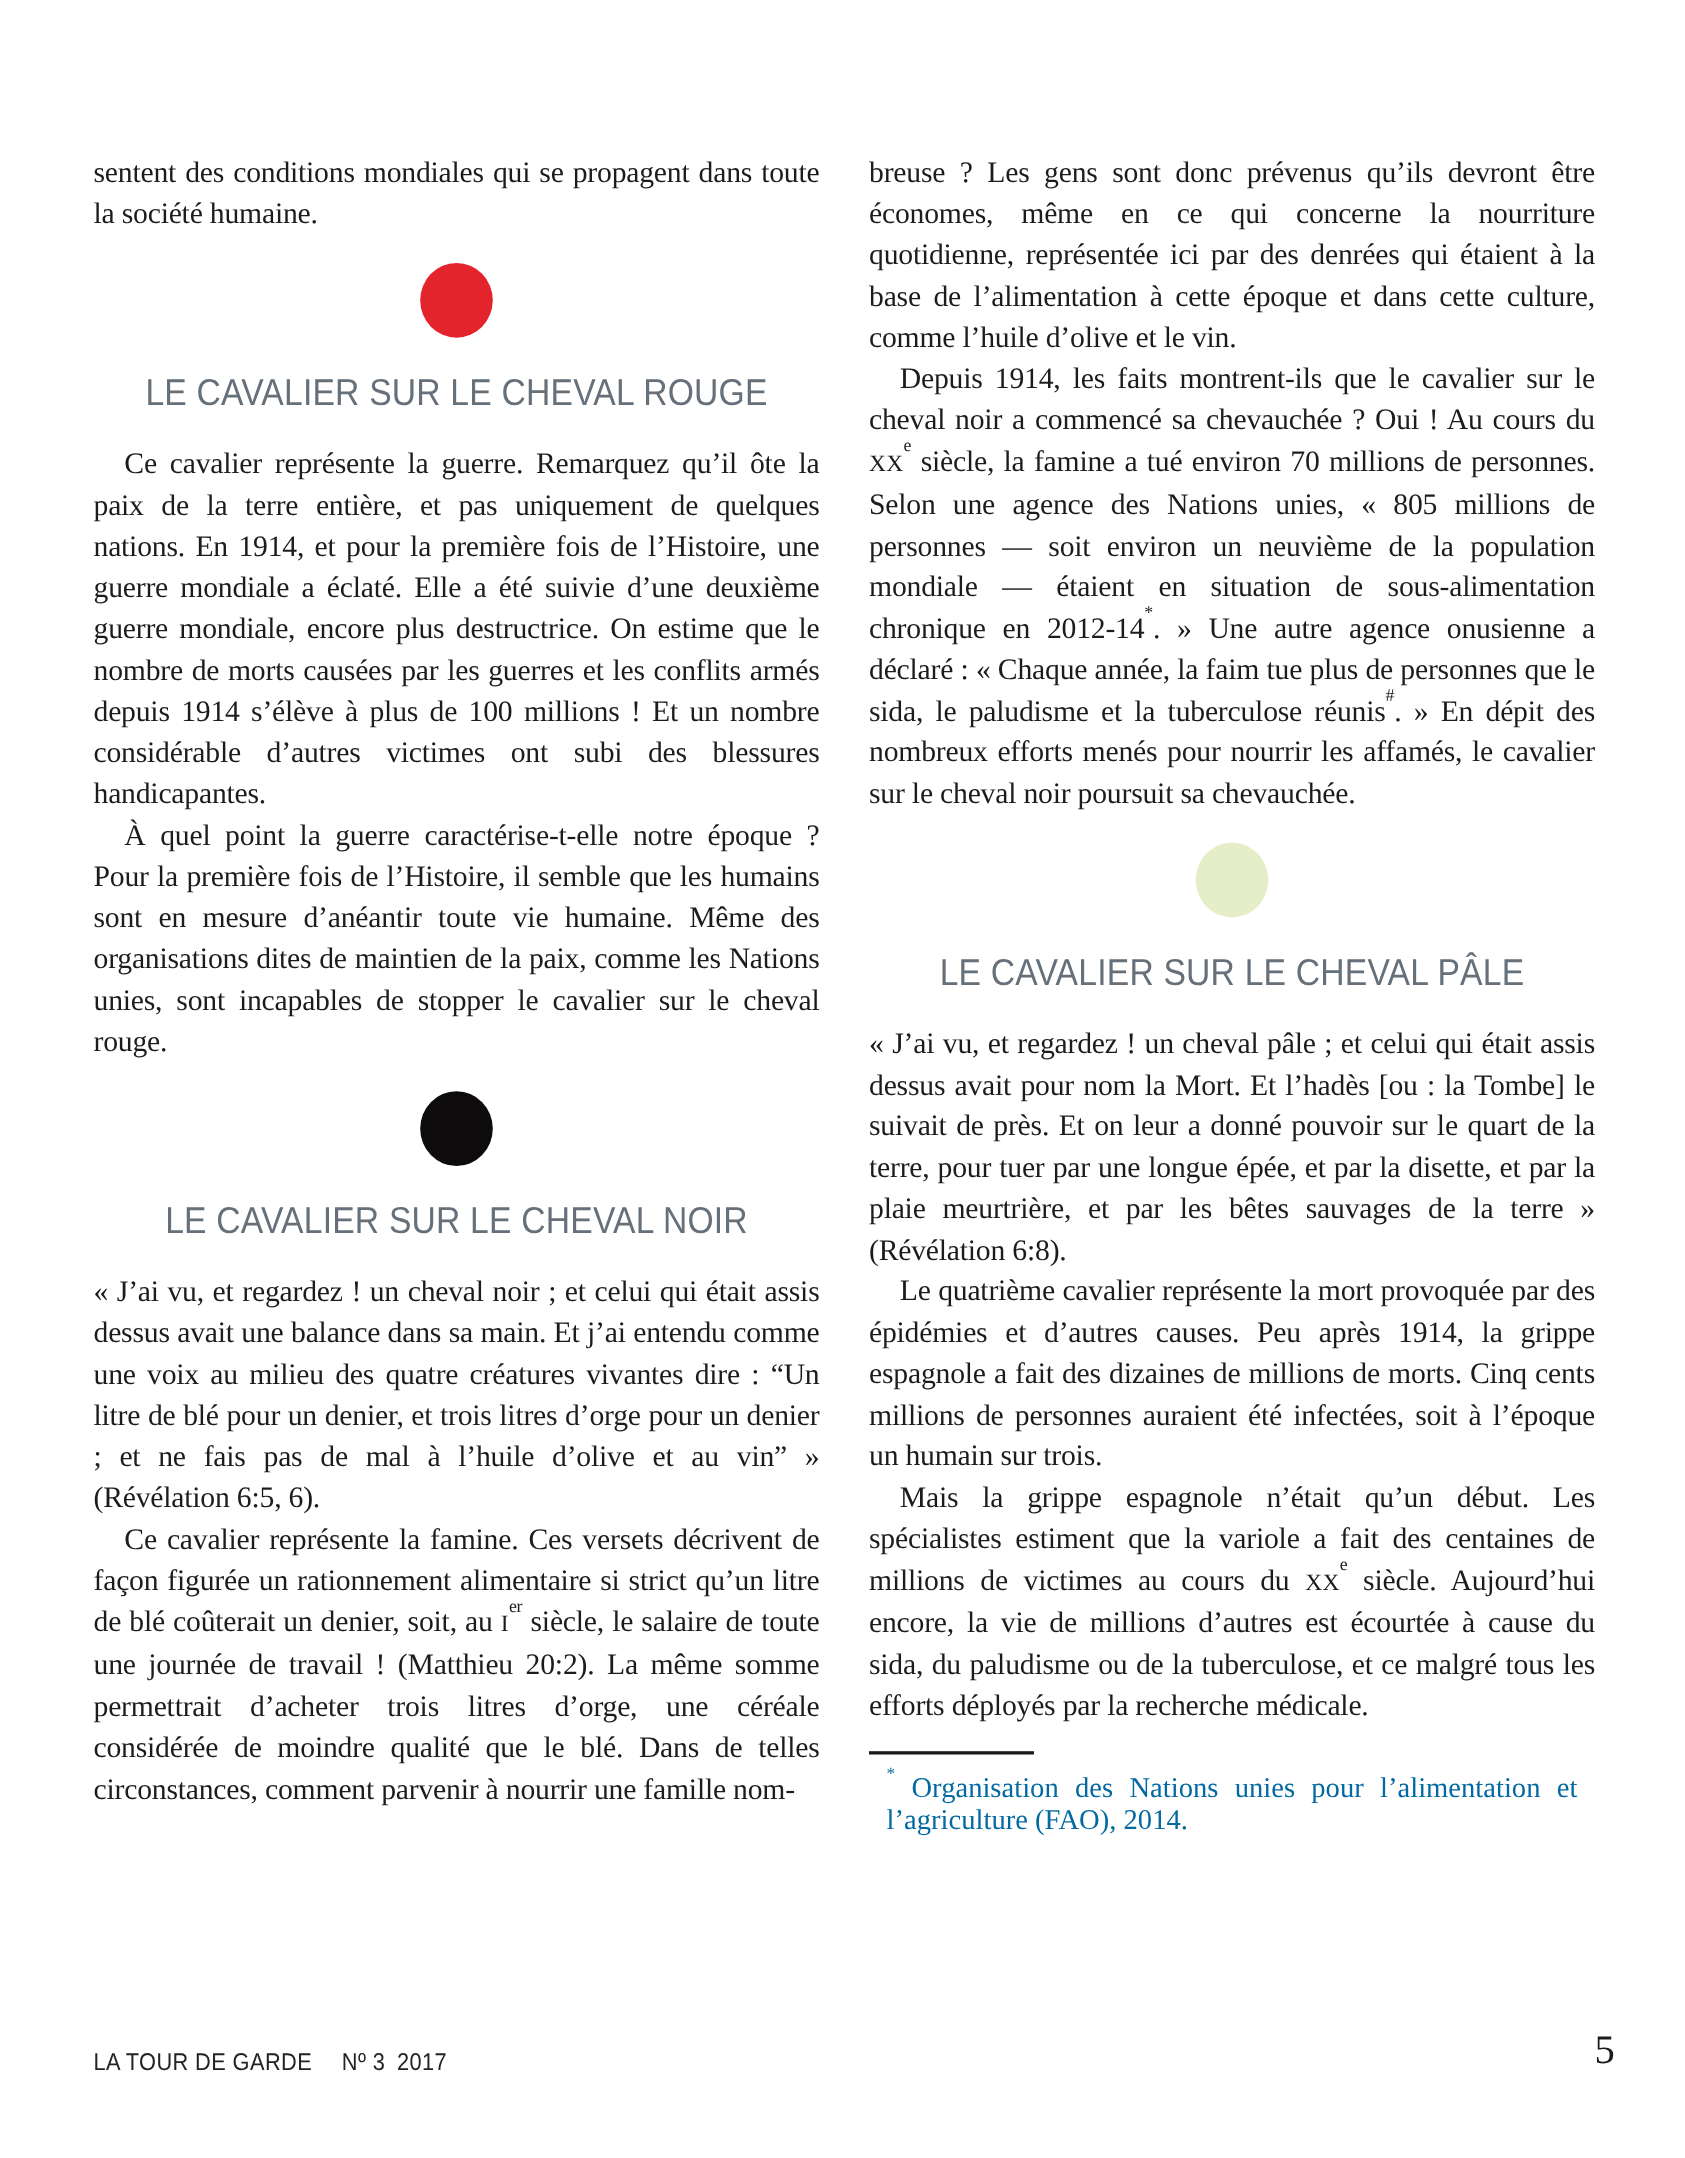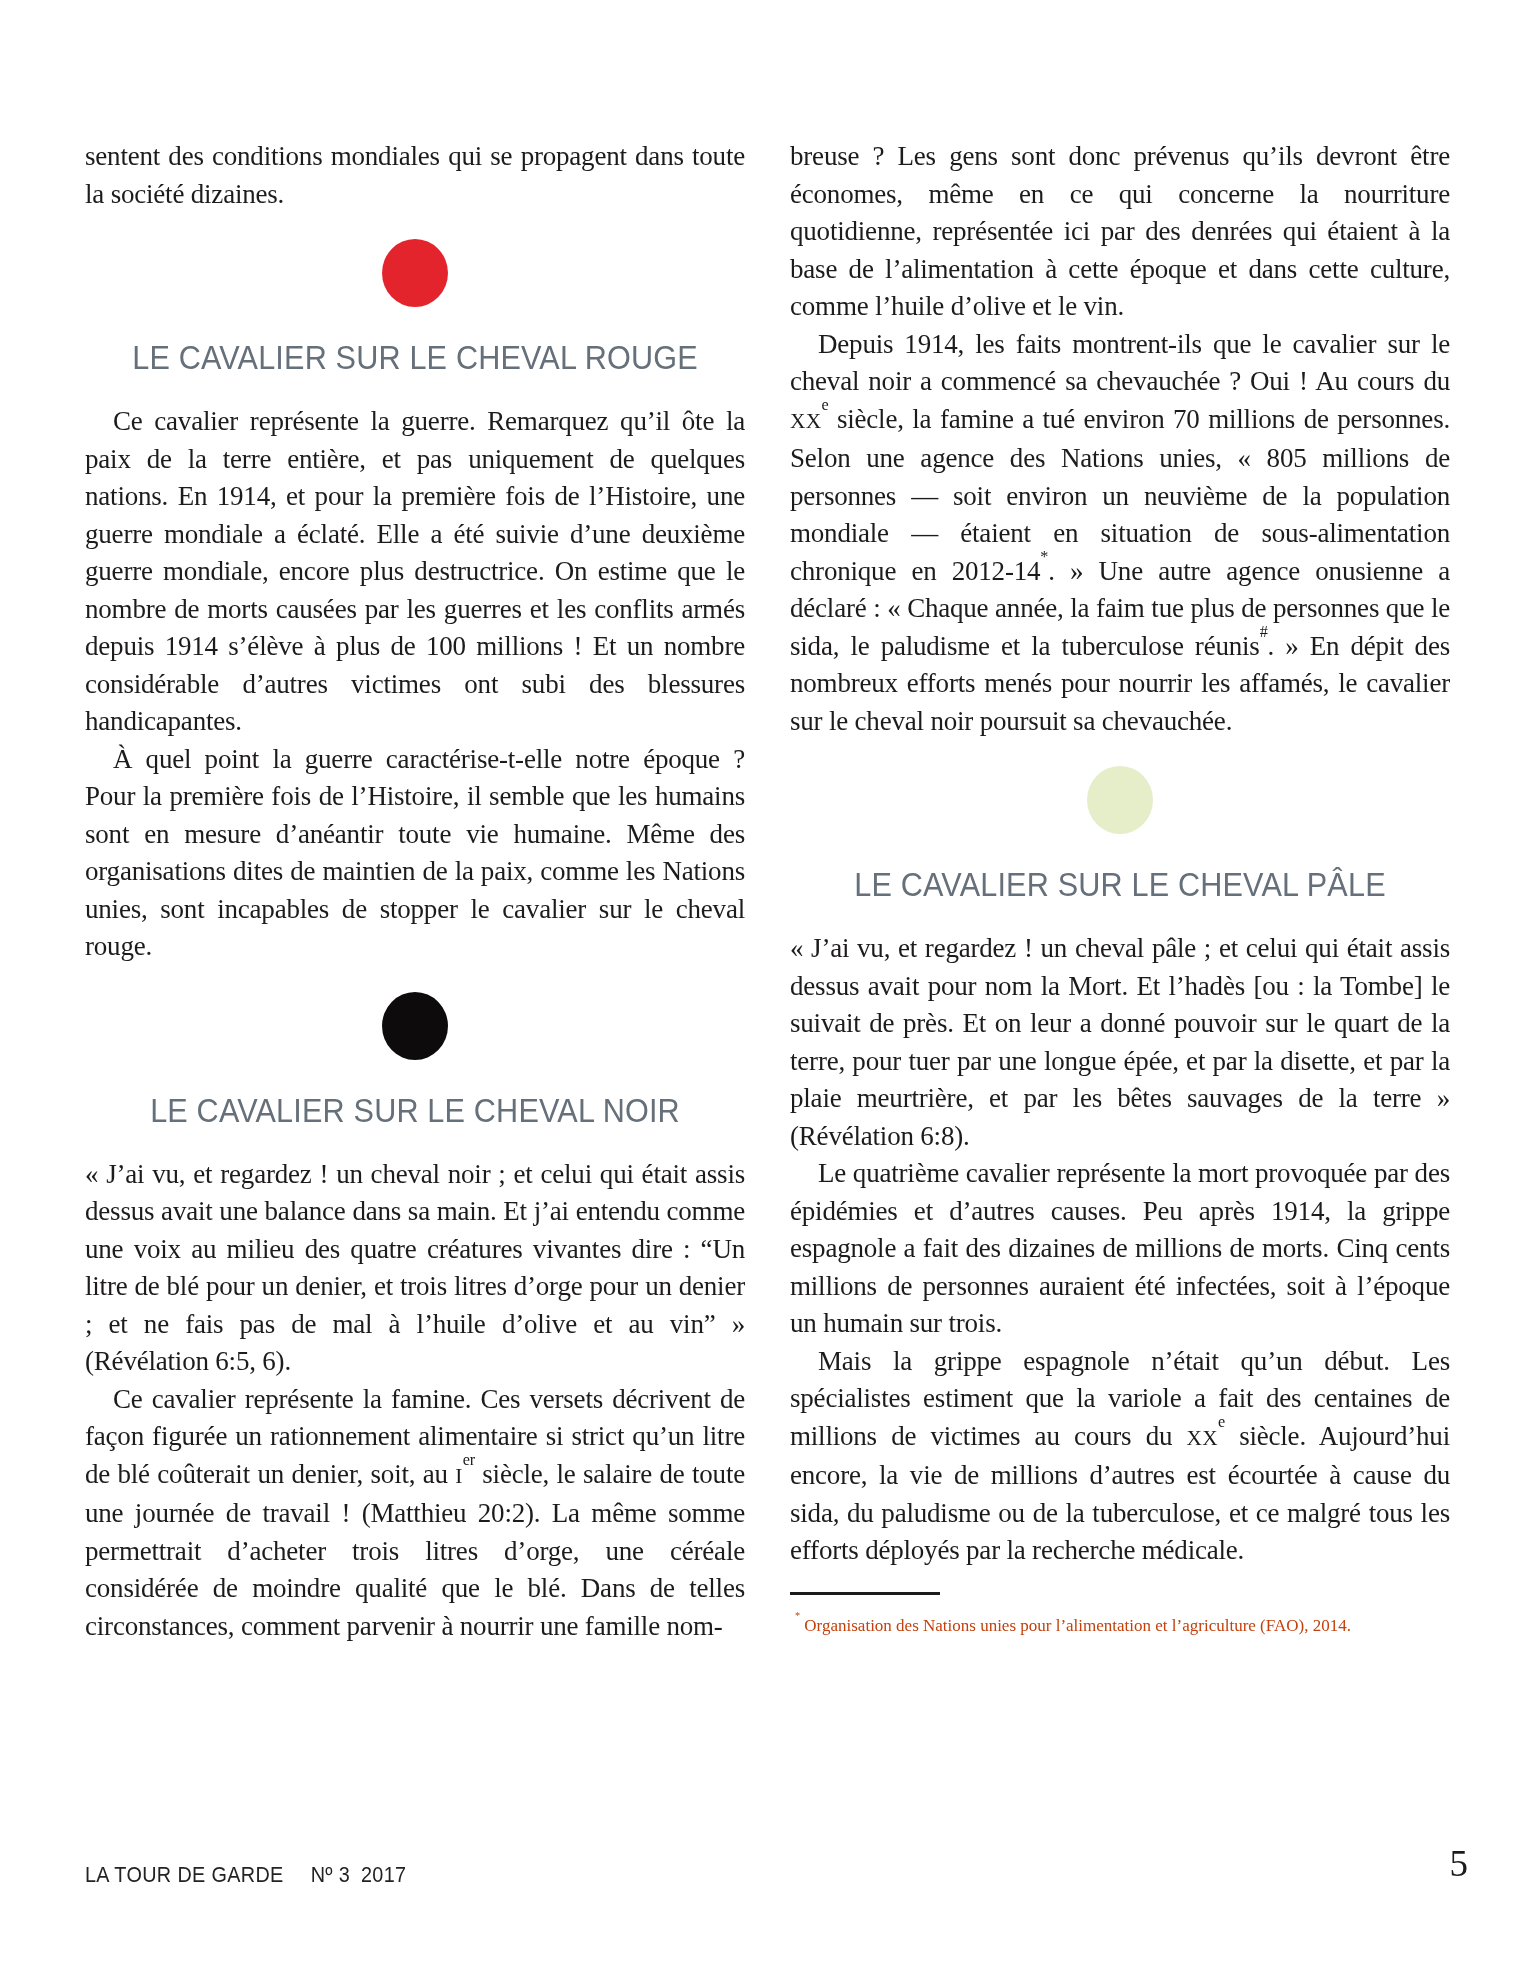--- a/index.html
+++ b/index.html
@@ -58,24 +58,24 @@
     transform-origin: 50% 50%;
     white-space: nowrap;
   }
   .footnotes { margin-top: 22px; }
   .fn-rule {
     width: 150px;
     border-top: 3px solid #1c1a1a;
     margin-bottom: 16px;
   }
   .footnote {
-    margin: 5px;
-    font-size: 17px;
+    margin: 16px;
+    font-size: 26px;
     line-height: 29.5px;
-    color: #c2410c;
+    color: #0369a1;
     text-align: justify;
   }
   .footer {
     position: absolute;
     left: 85px; top: 1862px;
     font-family: "Liberation Sans", sans-serif;
     font-size: 22px;
     letter-spacing: 0.4px;
     color: #242222;
     transform: scaleX(0.9);
@@ -92,21 +92,21 @@
     color: #1c1a1a;
   }
 </style>
 </head>
 <body>
 
 <div class="page">
   <div class="columns">
 
     <div class="column">
-      <p class="para">sentent des conditions mondiales qui se propagent dans toute la société dizaines.</p>
+      <p class="para">sentent des conditions mondiales qui se propagent dans toute la société humaine.</p>
 
       <div class="dot-block">
         <span class="dot" style="background-color: rgb(228, 36, 45);"></span>
       </div>
       <h2 class="heading" style="color: rgb(102, 112, 122);">LE CAVALIER SUR LE CHEVAL ROUGE</h2>
       <p class="para indent">Ce cavalier représente la guerre. Remarquez qu’il ôte la paix de la terre entière, et pas uniquement de quelques nations. En 1914, et pour la première fois de l’Histoire, une guerre mondiale a éclaté. Elle a été suivie d’une deuxième guerre mondiale, encore plus destructrice. On estime que le nombre de morts causées par les guerres et les conflits armés depuis 1914 s’élève à plus de 100 millions ! Et un nombre considérable d’autres victimes ont subi des blessures handicapantes.</p>
       <p class="para indent">À quel point la guerre caractérise-t-elle notre époque ? Pour la première fois de l’Histoire, il semble que les humains sont en mesure d’anéantir toute vie humaine. Même des organisations dites de maintien de la paix, comme les Nations unies, sont incapables de stopper le cavalier sur le cheval rouge.</p>
 
       <div class="dot-block">
         <span class="dot" style="background-color: rgb(13, 11, 12);"></span>

